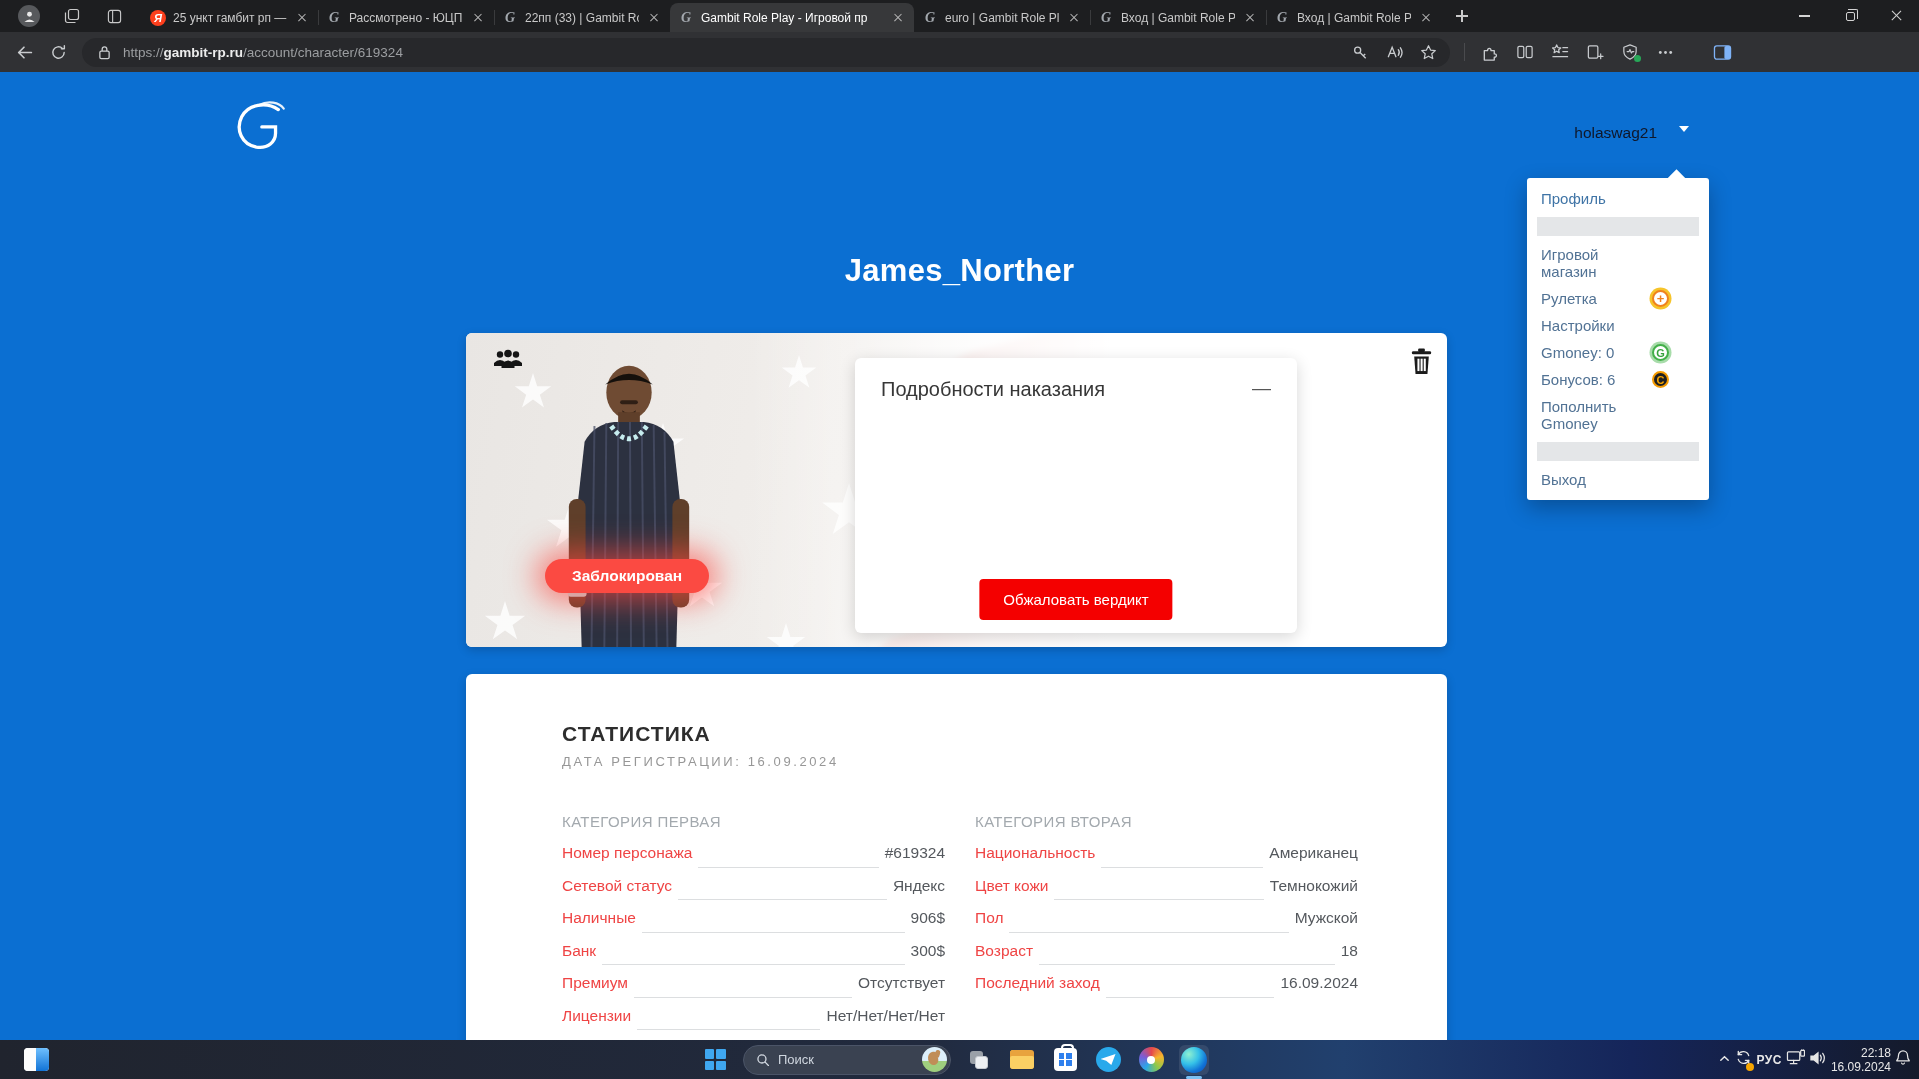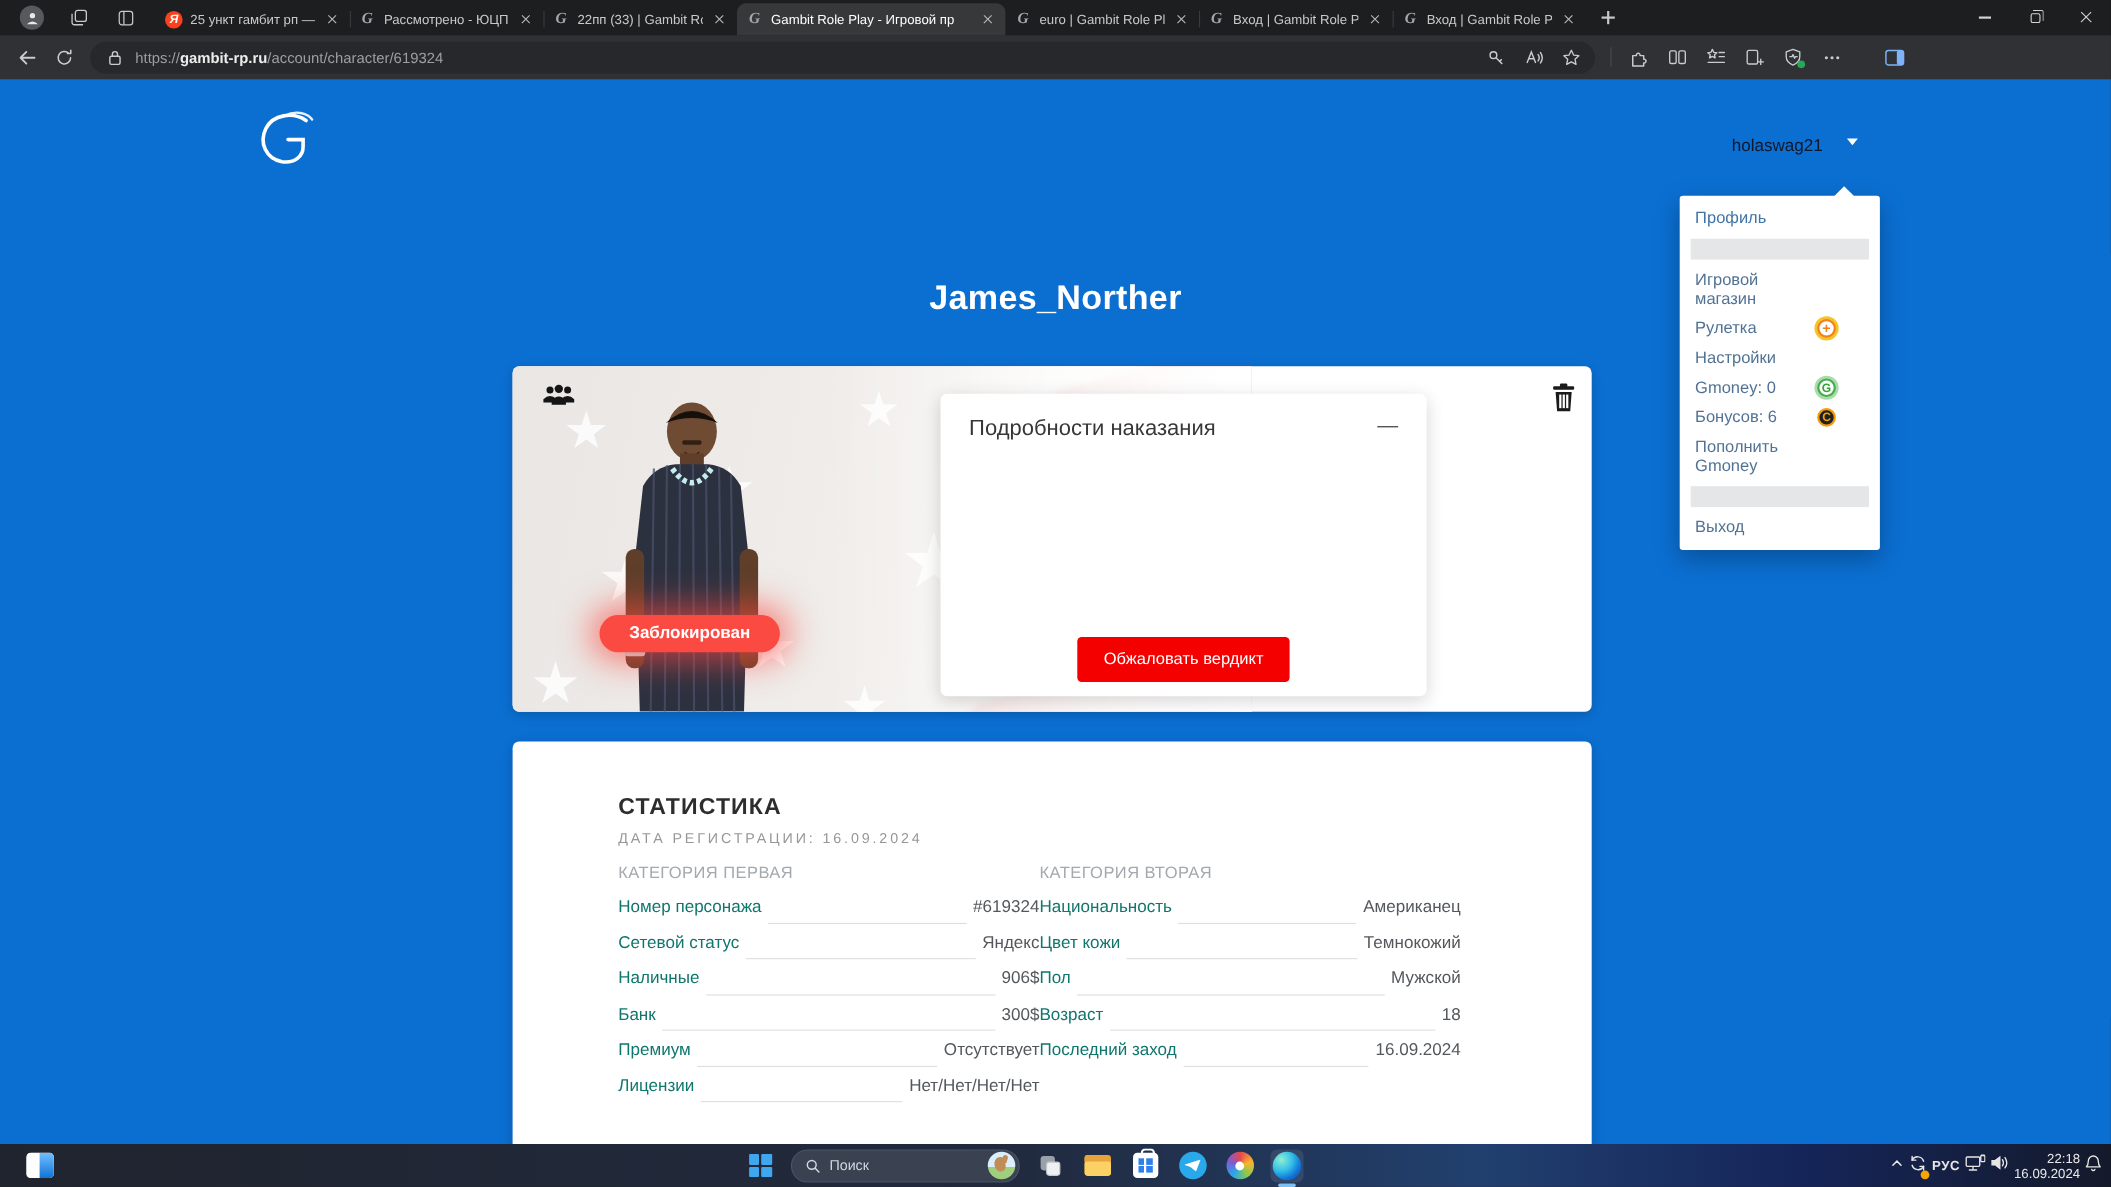--- a/index.html
+++ b/index.html
@@ -99,36 +99,36 @@
   .panel-title { font-size:20px; font-weight:400; color:#373737; }
   .panel-min { margin-left:auto; color:#565656; font-size:19px; line-height:19px; cursor:pointer; }
   .panel p { font-size:15px; color:#3e3e3e; line-height:1.42; margin-top:11px; }
   .appeal { position:absolute; left:50%; transform:translateX(-50%); bottom:13px;
             background:#f40000; color:#fff; border:none; border-radius:4px;
             font-size:15px; padding:12px 24px; cursor:pointer; white-space:nowrap; font-family:inherit; }
 
   
   .stats-title { font-size:21px; font-weight:700; color:#2d2d2d; letter-spacing:1px; }
   .stats-sub { font-size:13px; color:#979797; letter-spacing:2.6px; margin-top:8px; }
-  .cols { display:flex; margin-top:16px; }
+  .cols { display:flex; gap:30px; margin-top:44px; }
   .col { width:383px; }
   .col-h { font-size:15px; color:#a3a9ae; font-weight:400; letter-spacing:.4px; margin-bottom:14px; }
   .srow { display:flex; align-items:baseline; height:32.5px; font-size:15.5px; }
-  .srow .lbl { color:#0f766e; white-space:nowrap; }
+  .srow .lbl { color:#ef4444; white-space:nowrap; }
   .srow .fill { flex:1; border-bottom:1px solid #dcdee0; margin:0 6px; align-self:flex-end; margin-bottom:9px; }
   .srow .val { color:#54585d; white-space:nowrap; }
 
   
   .taskbar { height:39px; position:relative;
              background:linear-gradient(90deg,#20242e 0%,#212a3e 48%,#21406e 70%,#15255a 85%,#141a2b 100%); }
   .widgets { position:absolute; left:24px; top:8px; width:25px; height:23px; border-radius:4px; overflow:hidden;
              display:flex; background:#fff; cursor:pointer; }
   .widgets .wl { width:12px; background:#fdfdfd; }
   .widgets .wr { width:13px; background:linear-gradient(180deg,#6fc0ff 0%,#1173d6 100%); }
-  .tb-center { position:absolute; left:676px; top:0; height:39px; display:flex; align-items:center; gap:13px;justify-content:space-between; }
+  .tb-center { position:absolute; left:700px; top:0; height:39px; display:flex; align-items:center; gap:13px;justify-content:space-between; }
   .tbi { width:30px; height:30px; display:flex; align-items:center; justify-content:center; border-radius:6px; cursor:pointer; position:relative; }
   .start-grid { width:21px; height:21px; display:grid; grid-template-columns:1fr 1fr; gap:2px; }
   .start-grid i { background:#3fa7f0; border-radius:1px; }
   .searchpill { width:208px; height:30px; border-radius:15px; background:#3a4251; border:1px solid #4b5467;
                 display:flex; align-items:center; padding:0 3px 0 12px; gap:8px; cursor:text; }
   .searchpill input { background:transparent; border:none; outline:none; color:#d4dae2; font-size:13px; width:120px; font-family:inherit; }
   .searchpill input::placeholder { color:#cfd6df; }
   .roo { margin-left:auto; width:25px; height:25px; border-radius:50%; overflow:hidden; flex:none;
          background:linear-gradient(180deg,#dceef9 55%,#9fcf7e 55%); position:relative; }
   .roo::before { content:""; position:absolute; left:6px; top:5px; width:10px; height:13px; background:#c08d57;

